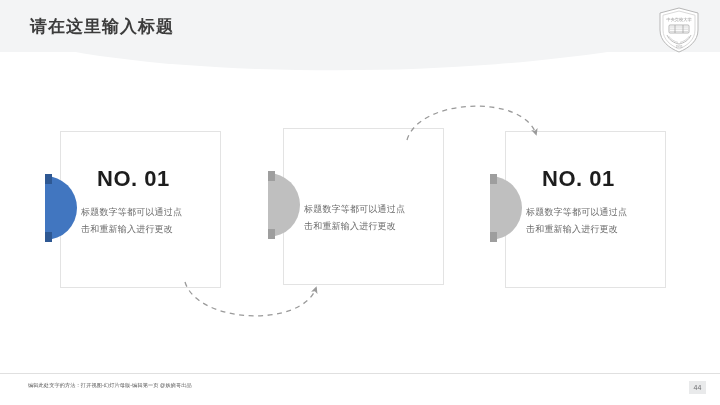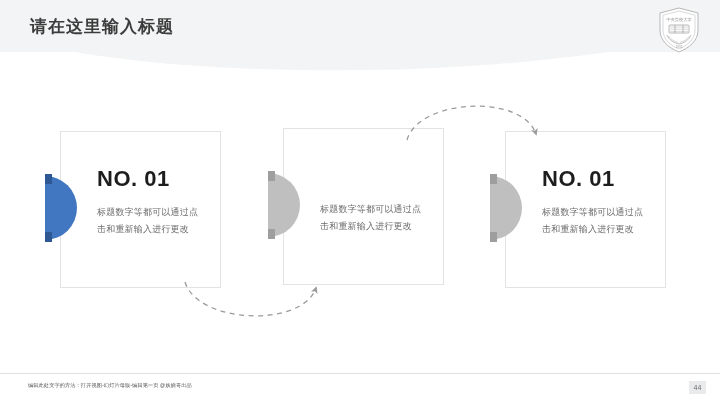--- a/index.html
+++ b/index.html
@@ -103,21 +103,21 @@
     top: 36px;
     font-size: 22px;
     font-weight: 700;
     color: #1d1d1d;
     letter-spacing: 0.5px;
     line-height: 1;
     white-space: nowrap;
   }
   .card-body {
     position: absolute;
-    left: 36px;
+    left: 20px;
     top: 72px;
     width: 104px;
     font-size: 9px;
     line-height: 1.85;
     color: #6b6b6b;
     letter-spacing: 0.2px;
   }
 
   
   .arc {

